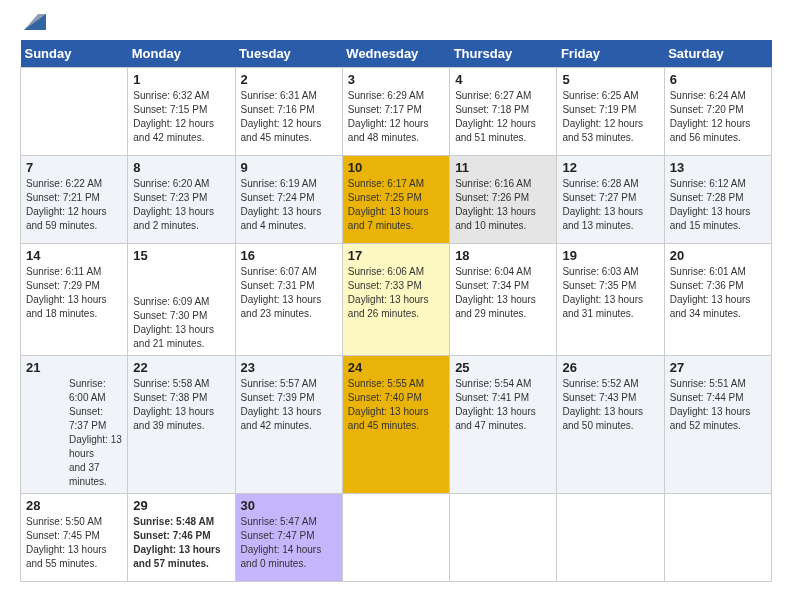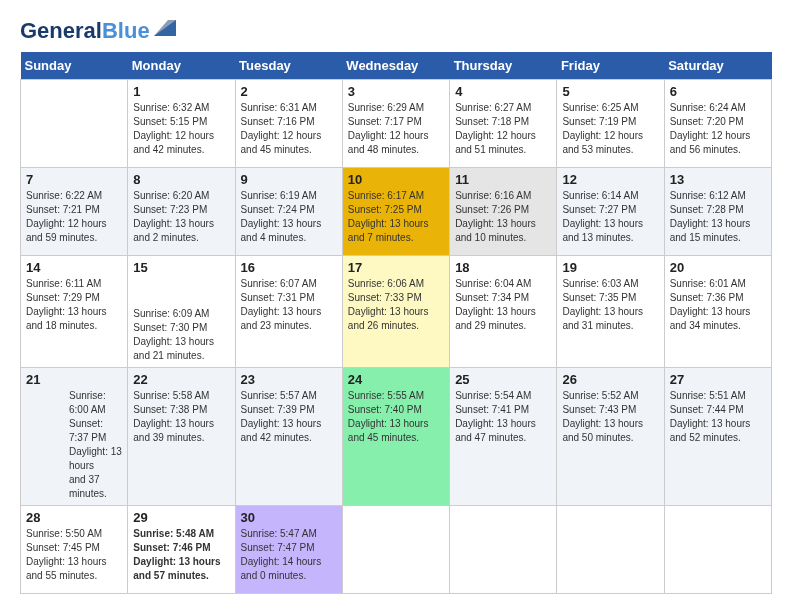--- a/index.html
+++ b/index.html
@@ -85,21 +85,20 @@
       background: #fff;
     }
     th:first-child { border-radius: 0; }
   </style>
 </head>
 <body>
 
 <div class="header">
   <div class="logo">
     <div style="display:flex;align-items:center;">
-      <span class="logo-text">General<span>Blue</span></span>
       <svg width="22" height="16" viewBox="0 0 22 16" style="margin-left:4px;margin-top:-6px;">
         <polygon points="0,16 22,0 22,16" fill="#4a90d9"></polygon>
         <polygon points="0,16 14,0 22,0 22,16" fill="#1a3a6b" opacity="0.5"></polygon>
       </svg>
     </div>
   </div>
   <div class="title-block">
     <div class="month-title"></div>
     <div class="location"></div>
   </div>
@@ -116,21 +115,21 @@
         <th>Friday</th>
         <th>Saturday</th>
       </tr>
   </thead>
   <tbody id="calendar-body">
   <tr>
         <td class="empty-cell"></td>
         <td style="background: rgb(255, 255, 255);">
           <span class="day-num">1</span>
           <div class="day-info" style="white-space: pre-line;">Sunrise: 6:32 AM
-Sunset: 5:15 PM
+Sunset: 7:15 PM
 Daylight: 12 hours
 and 42 minutes.</div>
         </td>
         <td style="background: rgb(255, 255, 255);">
           <span class="day-num">2</span>
           <div class="day-info" style="white-space: pre-line;">Sunrise: 6:31 AM
 Sunset: 7:16 PM
 Daylight: 12 hours
 and 45 minutes.</div>
         </td>
@@ -194,21 +193,21 @@
         </td>
         <td style="background: #e5e5e5;">
           <span class="day-num">11</span>
           <div class="day-info" style="white-space: pre-line;">Sunrise: 6:16 AM
 Sunset: 7:26 PM
 Daylight: 13 hours
 and 10 minutes.</div>
         </td>
         <td style="background: rgb(240, 244, 248);">
           <span class="day-num">12</span>
-          <div class="day-info" style="white-space: pre-line;">Sunrise: 6:14 AM
+          <div class="day-info" style="white-space: pre-line;">Sunrise: 6:28 AM
 Sunset: 7:27 PM
 Daylight: 13 hours
 and 13 minutes.</div>
         </td>
         <td style="background: rgb(240, 244, 248);">
           <span class="day-num">13</span>
           <div class="day-info" style="white-space: pre-line;">Sunrise: 6:12 AM
 Sunset: 7:28 PM
 Daylight: 13 hours
 and 15 minutes.</div>
@@ -280,21 +279,21 @@
 Daylight: 13 hours
 and 39 minutes.</div>
         </td>
         <td style="background: rgb(240, 244, 248);">
           <span class="day-num">23</span>
           <div class="day-info" style="white-space: pre-line;">Sunrise: 5:57 AM
 Sunset: 7:39 PM
 Daylight: 13 hours
 and 42 minutes.</div>
         </td>
-        <td style="background: #86efac;">
+        <td style="background: #eab308;">
           <span class="day-num">24</span>
           <div class="day-info" style="white-space: pre-line;">Sunrise: 5:55 AM
 Sunset: 7:40 PM
 Daylight: 13 hours
 and 45 minutes.</div>
         </td>
         <td style="background: rgb(240, 244, 248);">
           <span class="day-num">25</span>
           <div class="day-info" style="white-space: pre-line;">Sunrise: 5:54 AM
 Sunset: 7:41 PM

